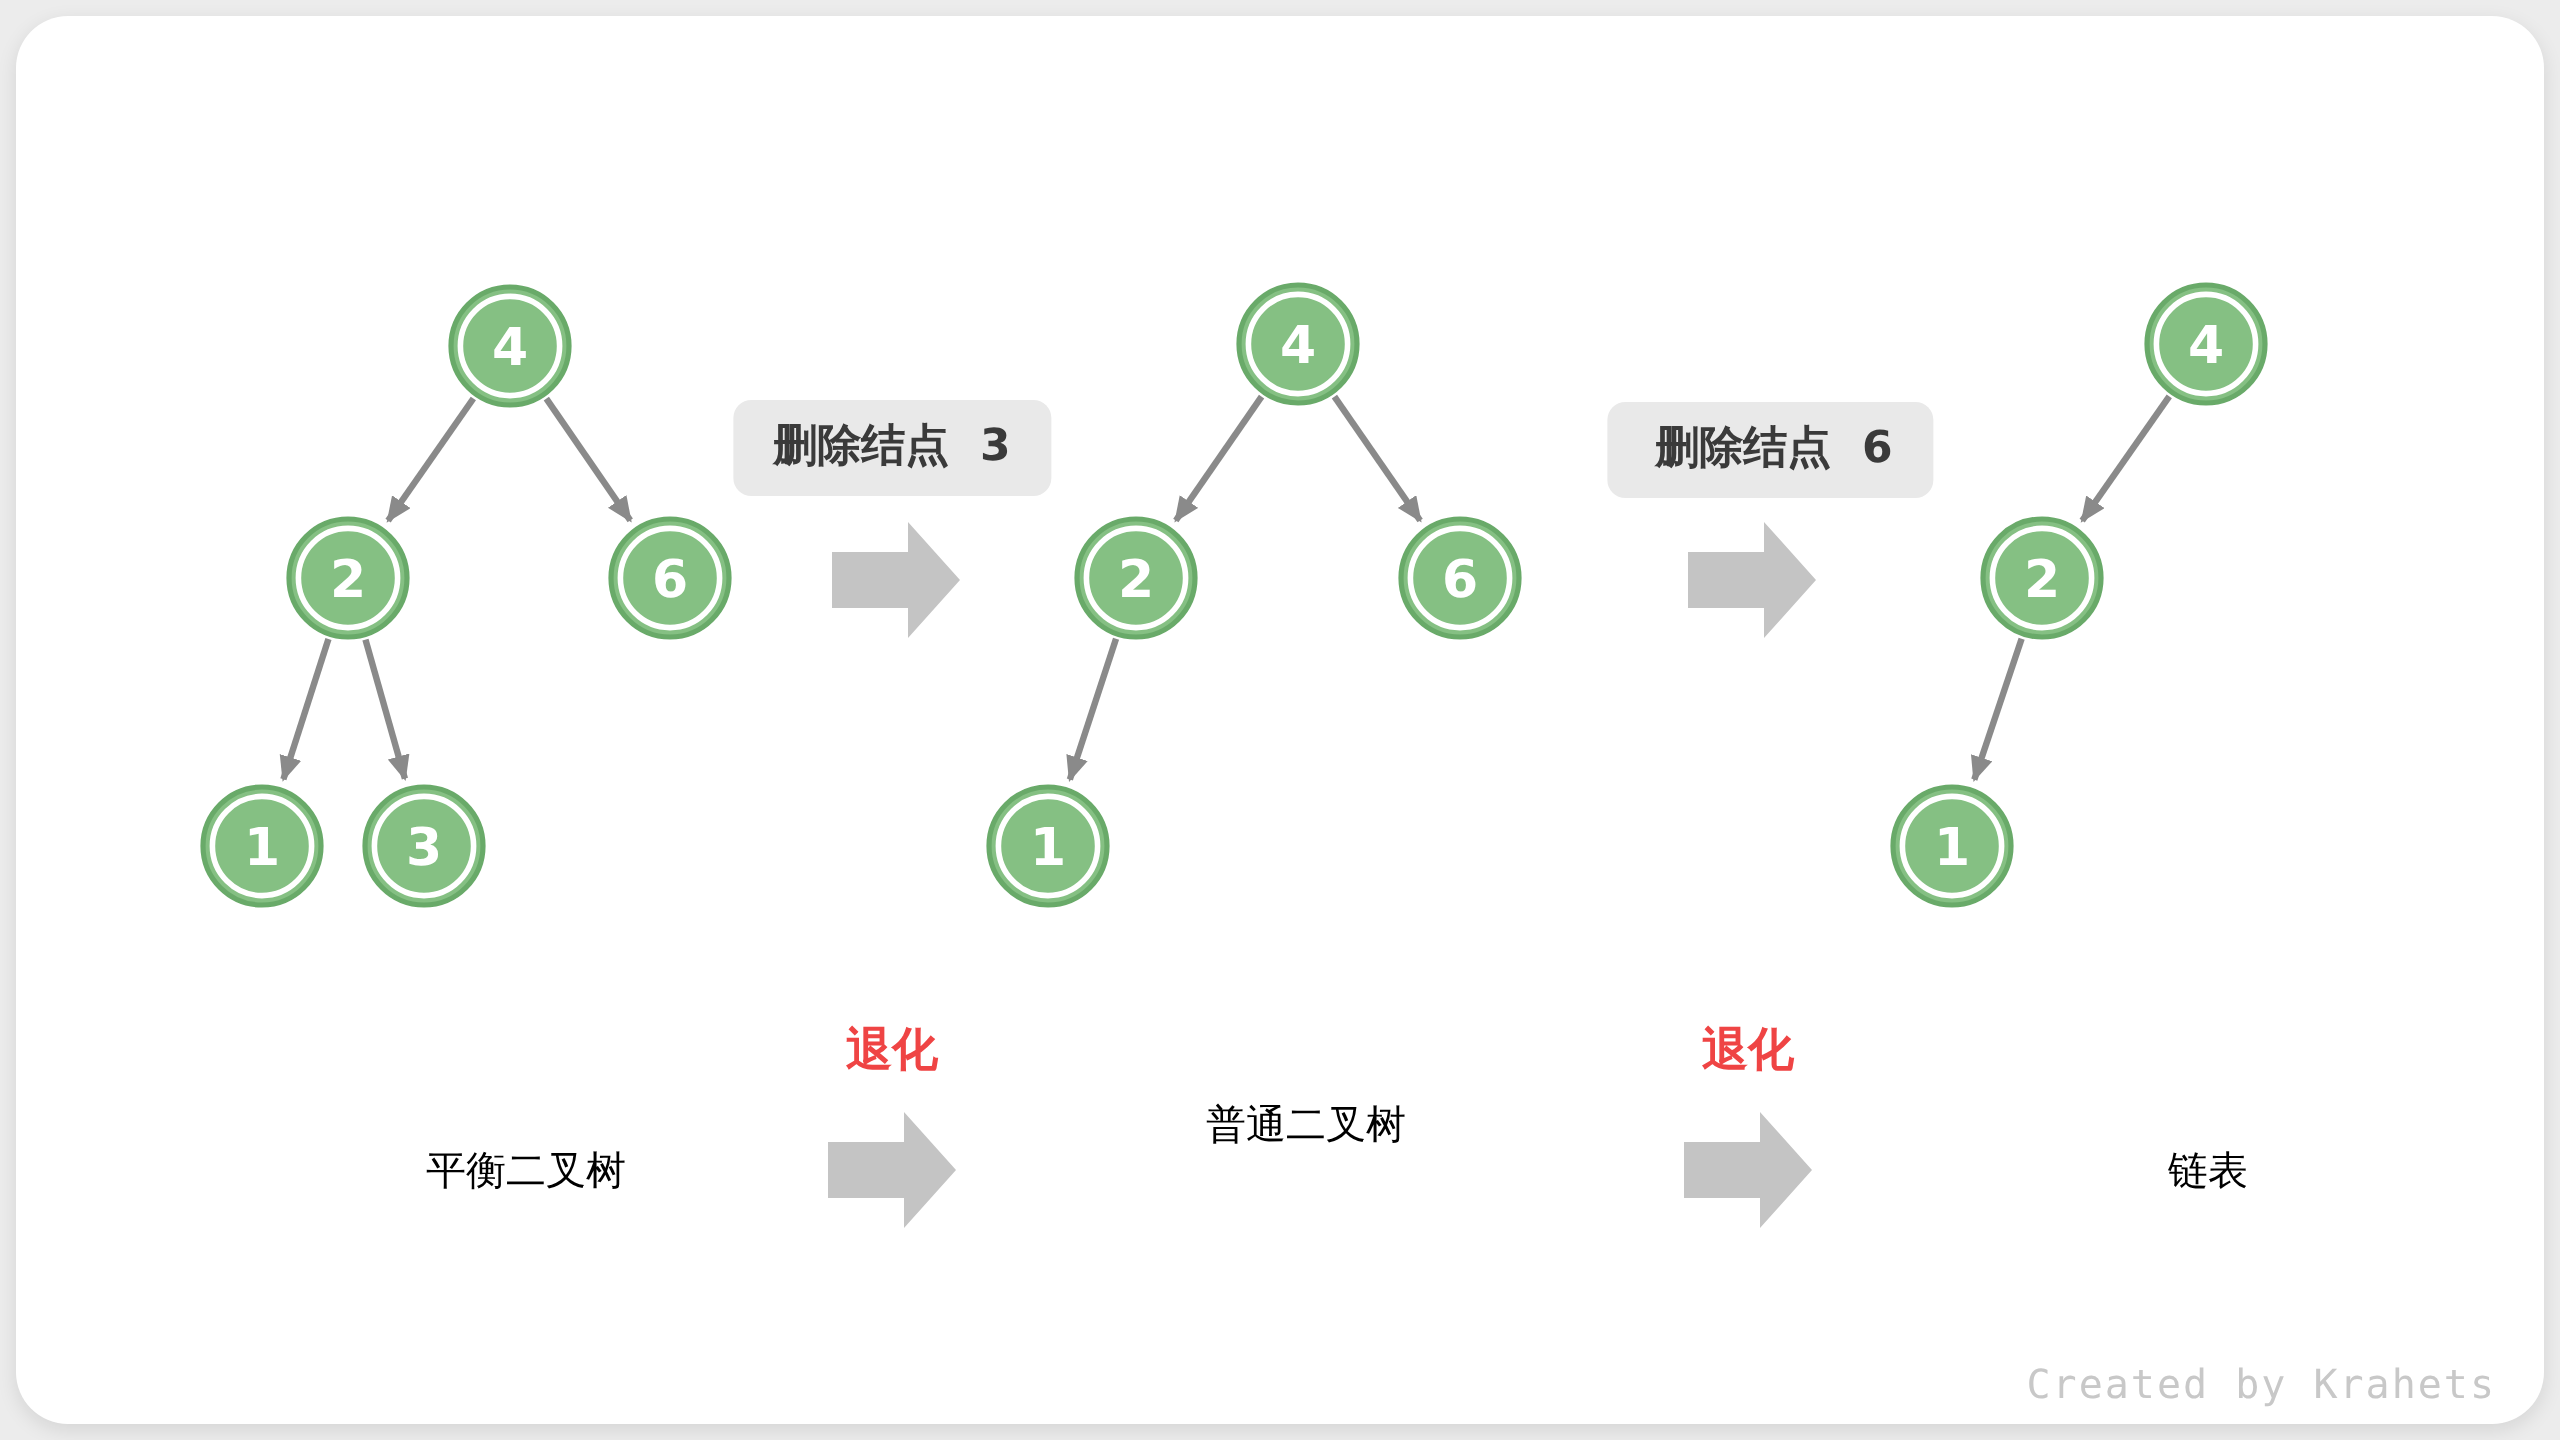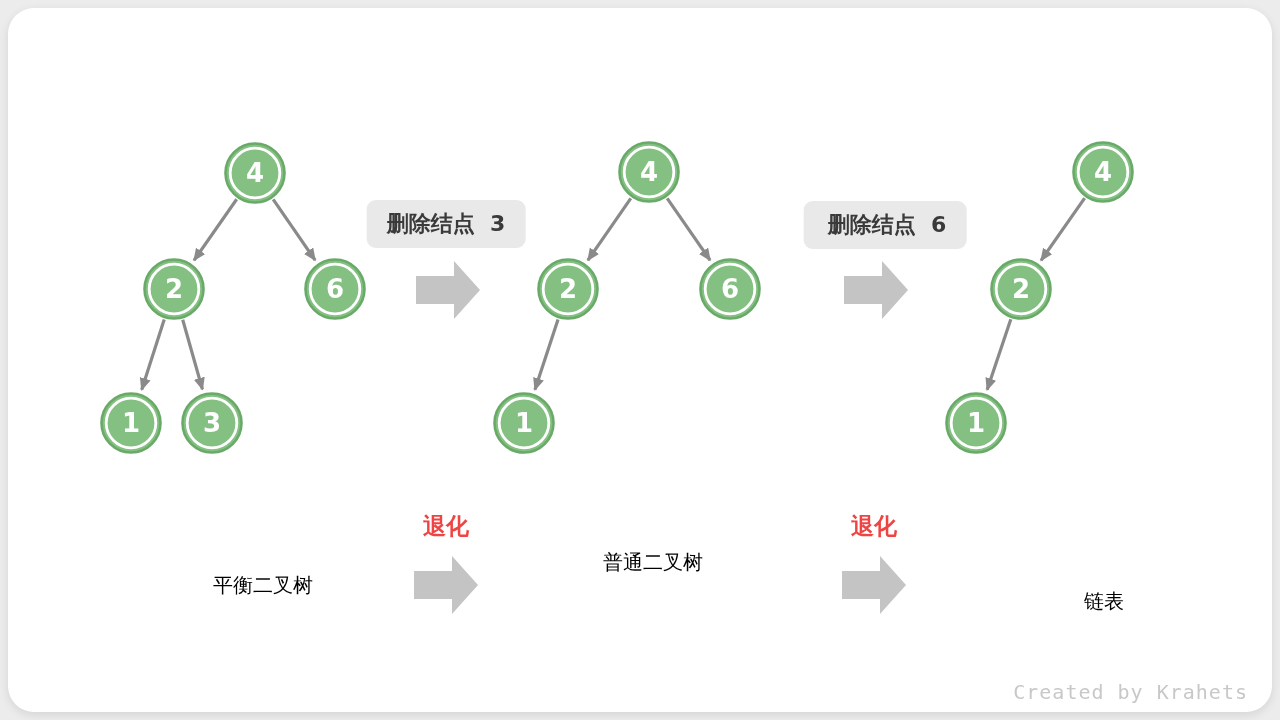--- a/index.html
+++ b/index.html
@@ -55,21 +55,21 @@
     position: absolute;
     transform: translate(-50%, -50%);
     font-size: 20px;
     font-weight: normal;
     color: #000000;
     line-height: 1;
     white-space: pre;
   }
   #caption-0 { left: 255px; top: 577px; }
   #caption-1 { left: 645px; top: 554px; }
-  #caption-2 { left: 1096px; top: 577px; margin-top: 16px; }
+  #caption-2 { left: 1096px; top: 577px; }
   .watermark {
     position: absolute;
     left: 1240px;
     top: 684px;
     transform: translate(-100%, -50%);
     font-family: "DejaVu Sans Mono", "Liberation Mono", monospace;
     font-size: 20px;
     color: #c8c8c8;
     letter-spacing: 1px;
     white-space: pre;

